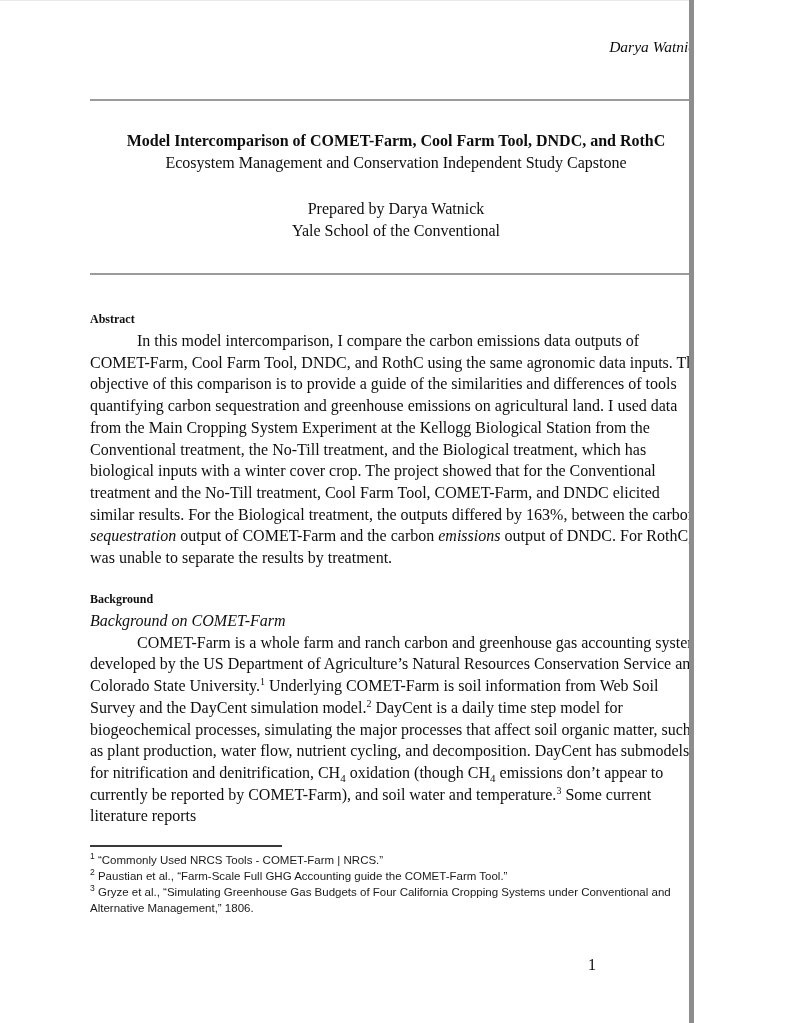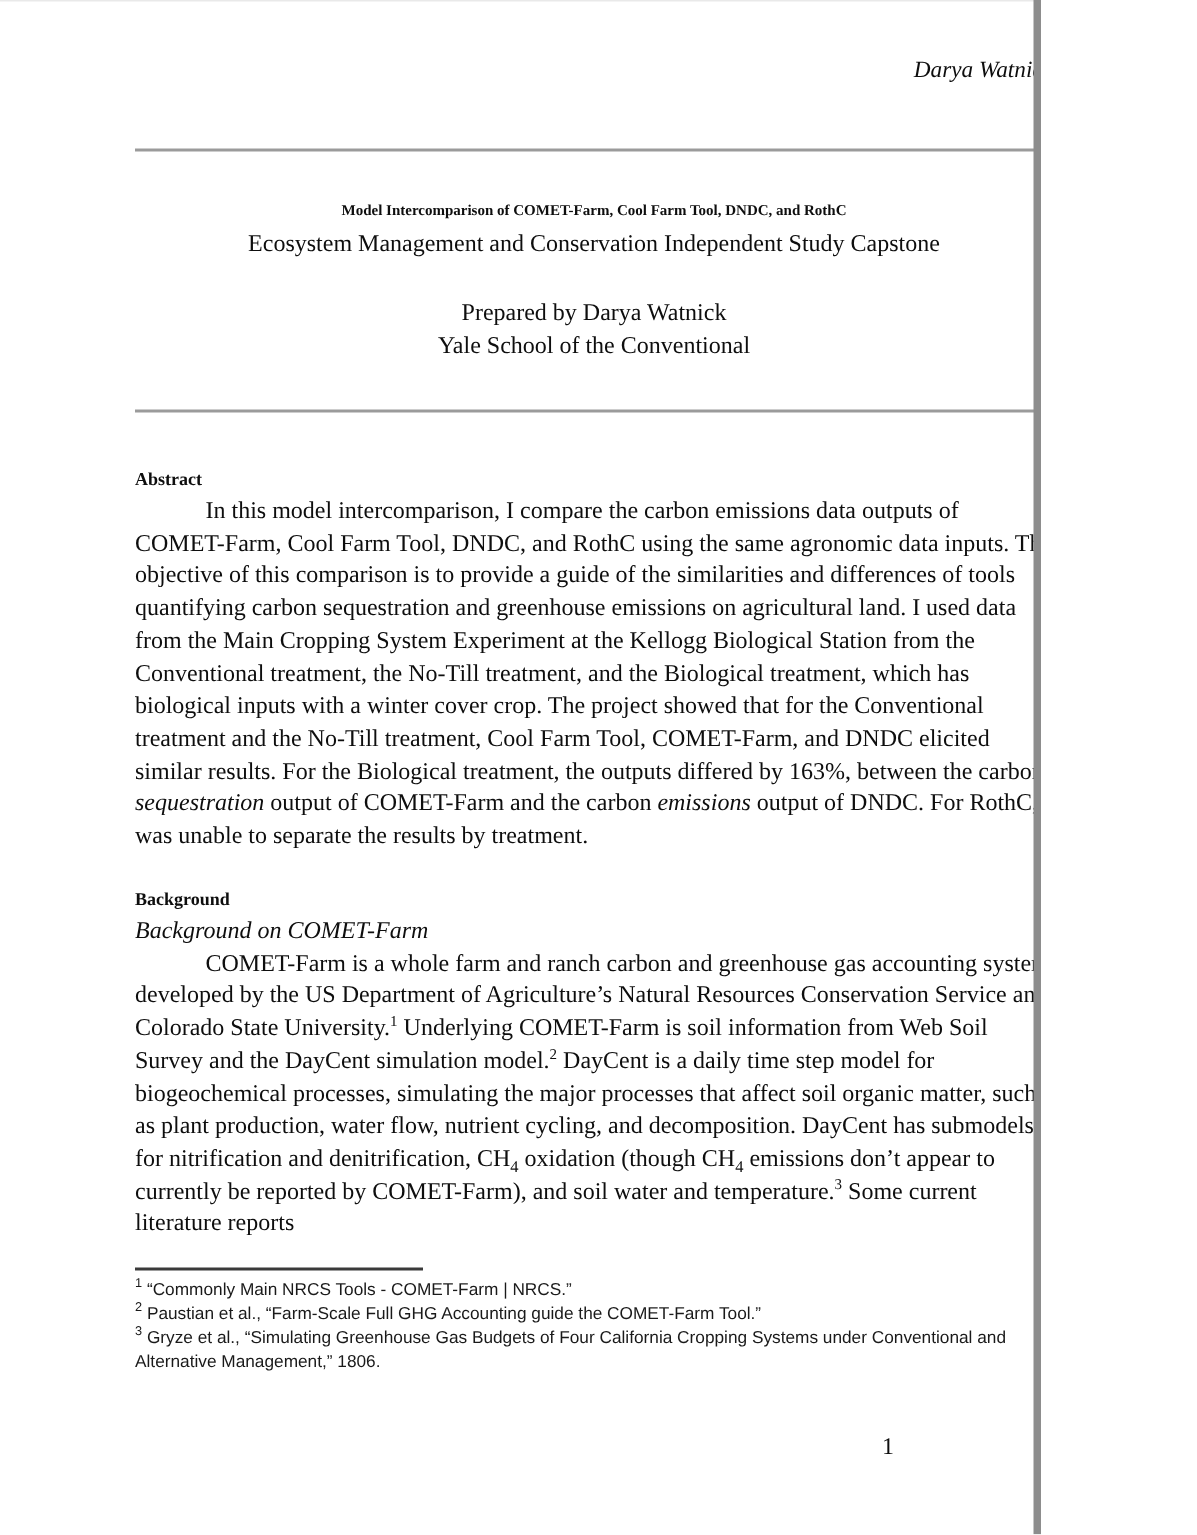--- a/index.html
+++ b/index.html
@@ -36,21 +36,21 @@
   }
   .rule {
     height: 2px;
     background: #9b9b9b;
     border: none;
   }
   .rule-top { margin-top: 43px; }
   .rule-bottom { margin-top: 31px; }
   .title {
     margin: 29px 0 0 0;
-    font-size: 10px;
+    font-size: 16px;
     font-weight: bold;
     text-align: center;
     line-height: 22px;
   }
   .center-line {
     margin: 0;
     font-size: 16px;
     text-align: center;
     line-height: 22px;
   }
@@ -125,21 +125,21 @@
     <h2 class="section-heading">Abstract</h2>
     <p class="body-para"><span>In this model intercomparison, I compare the carbon emissions data outputs of COMET-Farm, Cool Farm Tool, DNDC, and RothC using the same agronomic data inputs. The objective of this comparison is to provide a guide of the similarities and differences of tools quantifying carbon sequestration and greenhouse emissions on agricultural land. I used data from the Main Cropping System Experiment at the Kellogg Biological Station from the Conventional treatment, the No-Till treatment, and the Biological treatment, which has biological inputs with a winter cover crop. The project showed that for the Conventional treatment and the No-Till treatment, Cool Farm Tool, COMET-Farm, and DNDC elicited similar results. For the Biological treatment, the outputs differed by 163%, between the carbon </span><em>sequestration</em><span> output of COMET-Farm and the carbon </span><em>emissions</em><span> output of DNDC. For RothC, I was unable to separate the results by treatment.</span></p>
 
     <h2 class="section-heading tight">Background</h2>
     <div class="subheading">Background on COMET-Farm</div>
     <p class="body-para"><span>COMET-Farm is a whole farm and ranch carbon and greenhouse gas accounting system developed by the US Department of Agriculture’s Natural Resources Conservation Service and Colorado State University.</span><sup>1</sup><span> Underlying COMET-Farm is soil information from Web Soil Survey and the DayCent simulation model.</span><sup>2</sup><span> DayCent is a daily time step model for biogeochemical processes, simulating the major processes that affect soil organic matter, such as plant production, water flow, nutrient cycling, and decomposition. DayCent has submodels for nitrification and denitrification, CH</span><sub>4</sub><span> oxidation (though CH</span><sub>4</sub><span> emissions don’t appear to currently be reported by COMET-Farm), and soil water and temperature.</span><sup>3</sup><span> Some current literature reports</span></p>
 
     <div class="footnote-rule"></div>
 
     <div class="footnotes">
-      <p class="footnote"><sup>1</sup> <span>“Commonly Main NRCS Tools - COMET-Farm | NRCS.”</span></p>
+      <p class="footnote"><sup>1</sup> <span>“Commonly Used NRCS Tools - COMET-Farm | NRCS.”</span></p>
       <p class="footnote"><sup>2</sup> <span>Paustian et al., “Farm-Scale Full GHG Accounting guide the COMET-Farm Tool.”</span></p>
       <p class="footnote"><sup>3</sup> <span>Gryze et al., “Simulating Greenhouse Gas Budgets of Four California Cropping Systems under Conventional and Alternative Management,” 1806.</span></p>
     </div>
   </div>
 
   <div class="page-number">1</div>
 
   <div class="scrollbar"></div>
 </div>
 

